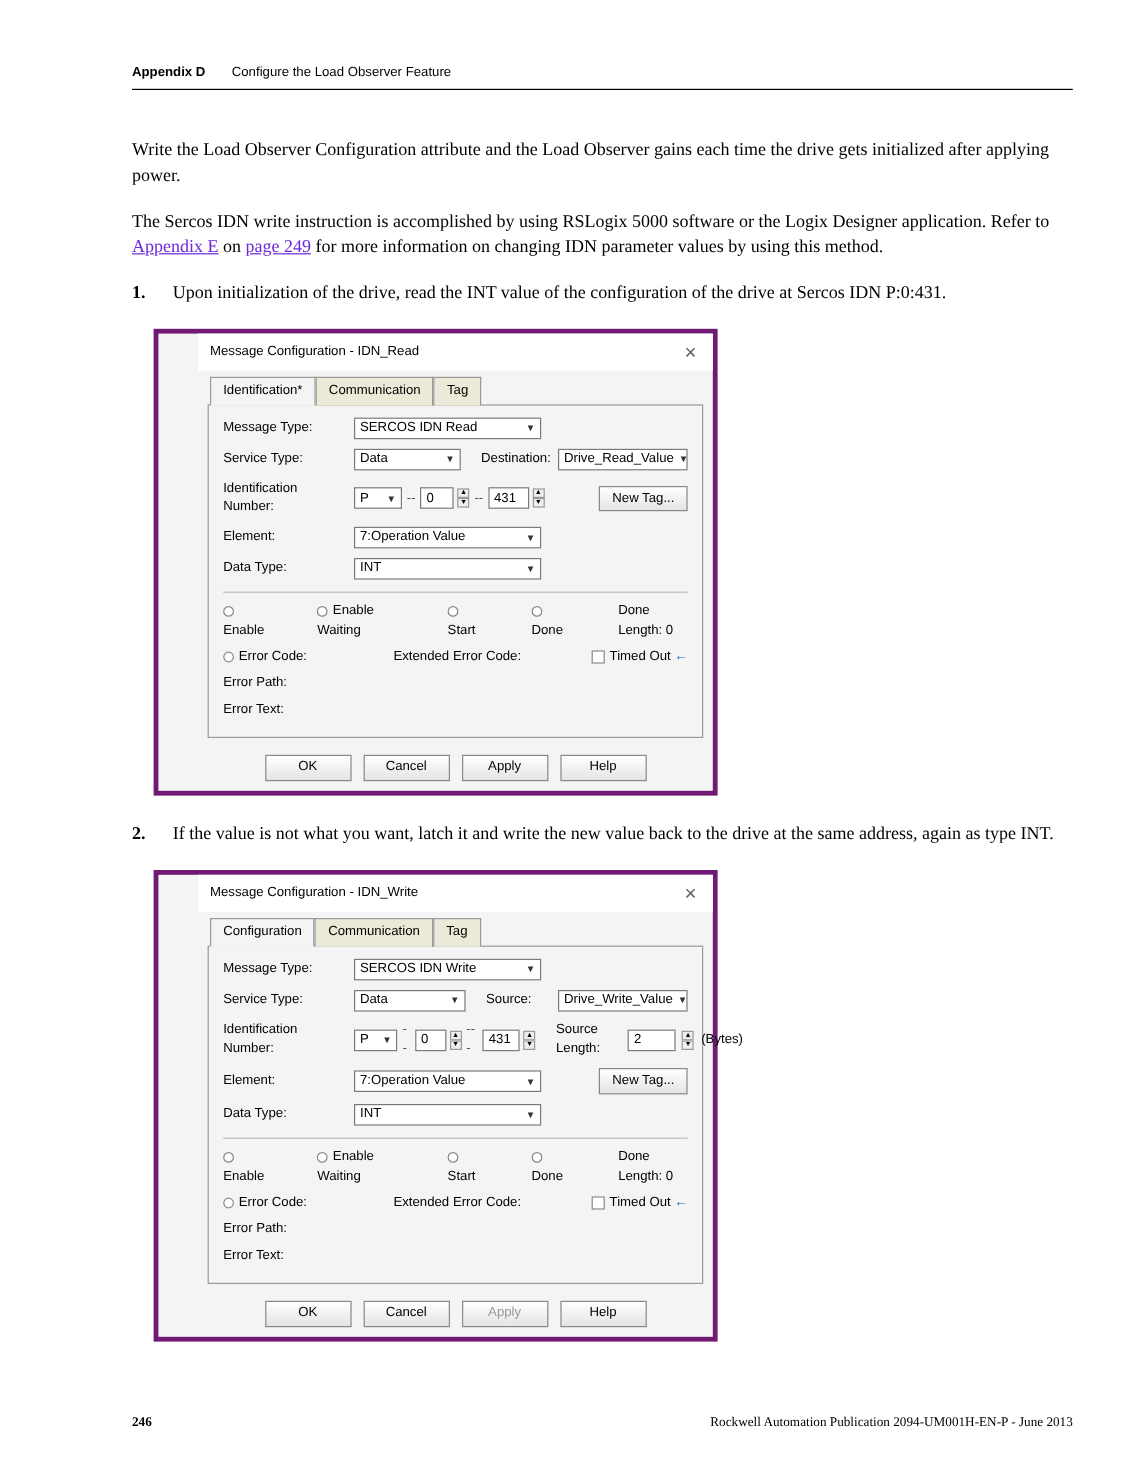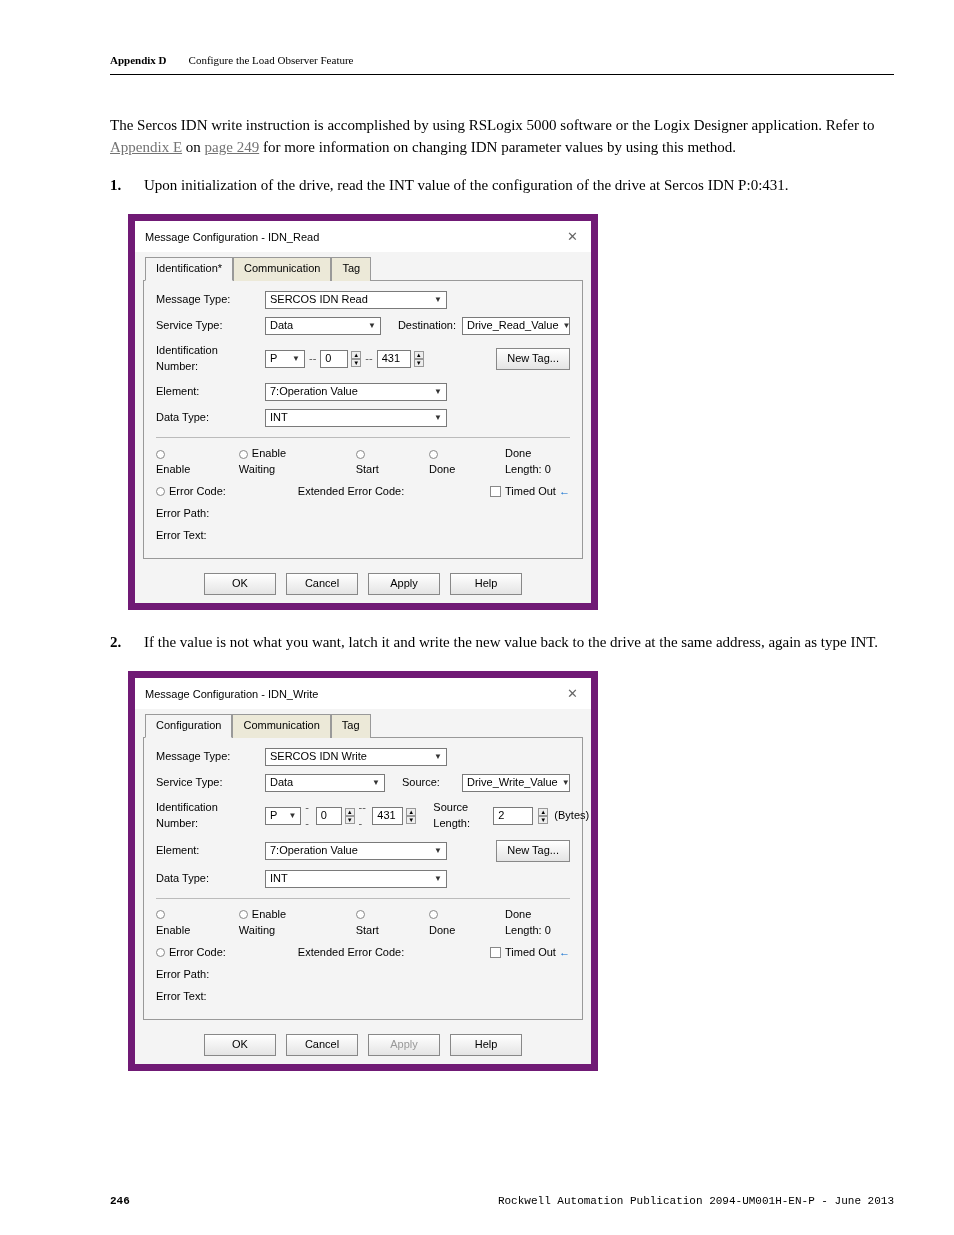--- a/index.html
+++ b/index.html
@@ -12,21 +12,21 @@
     }
     .page {
       padding: 50px 60px 30px 110px;
     }
     .running-header {
       padding-bottom: 6px;
       border-bottom: 1px solid #000;
       margin-bottom: 40px;
     }
     .running-header span {
-      font-family: Liberation Serif, serif;
+      font-family: Liberation Sans, sans-serif;
     }
     .appendix-label {
       font-weight: bold;
       font-size: 11px;
       margin-right: 18px;
     }
     .chapter-title {
       font-size: 11px;
     }
     .content-row {
@@ -39,36 +39,37 @@
       font-weight: bold;
       font-size: 19px;
       line-height: 1.25;
     }
     .body-col {
       flex: 1;
       font-size: 15px;
       line-height: 1.45;
     }
     .body-col p { margin-bottom: 16px; }
-    a.link { color: #737373; text-decoration: underline; }
+    a.link { color: #6d28d9; text-decoration: underline; }
     ol { list-style: none; padding-left: 24px; margin-bottom: 18px; }
     ol li { position: relative; padding-left: 10px; margin-bottom: 8px; }
     ol li .num {
       position: absolute;
       left: -24px;
       top: 0;
       font-weight: bold;
     }
     .dialog {
       width: 470px;
       margin: 4px 0 22px 18px;
-      border: 7px solid #701a75;
+      border: 4px solid #701a75;
       background: #f4f4f4;
       font-family: 'Segoe UI', Tahoma, Arial, sans-serif;
       font-size: 11px;
+      padding-left: 33px;
     }
     .dlg-title {
       display: flex;
       justify-content: space-between;
       align-items: center;
       padding: 6px 8px 4px 10px;
       background: #fff;
     }
     .close-x {
       font-family: Arial, sans-serif;
@@ -111,21 +112,21 @@
     .combo, .spin-part, .txtfield {
       border: 1px solid #7a7a7a;
       background: #fff;
       padding: 1px 4px;
       font-size: 11px;
       display: inline-flex;
       align-items: center;
       height: 18px;
     }
     .combo { justify-content: space-between; }
-    .combo.wide { width: 182px; }
+    .combo.wide { width: 156px; }
     .combo.med { width: 108px; }
     .combo.sm { width: 40px; }
     .caret {
       font-size: 8px;
       color: #333;
       margin-left: 4px;
     }
     .spin-group {
       display: inline-flex;
       align-items: center;
@@ -171,42 +172,43 @@
     .timed-arrow { color: #0066cc; }
     .btn-row {
       display: flex;
       justify-content: center;
       gap: 10px;
       padding: 6px 10px 8px 10px;
     }
     .ml-auto { margin-left: auto; }
     .footer {
       position: absolute;
-      bottom: 28px;
+      bottom: 44px;
       left: 110px;
       right: 60px;
       display: flex;
       justify-content: space-between;
-      font-family: Liberation Mono, monospace;
+      font-family: Liberation Serif, serif;
       font-size: 11px;
       margin-top: 24px;
     }
     .footer .pg { font-weight: bold; }
   </style>
 </head>
 <body>
 
 <div class="page">
   <div class="running-header">
     <span class="appendix-label">Appendix D</span>
     <span class="chapter-title">Configure the Load Observer Feature</span>
   </div>
 
   <div class="content-row">
     <div class="body-col">
+      <p>Write the Load Observer Configuration attribute and the Load Observer gains each time the drive gets initialized after applying power.</p>
       <p>
         <span>The Sercos IDN write instruction is accomplished by using RSLogix 5000 software or the Logix Designer application. Refer to </span><a class="link" href="#">Appendix E</a><span> on </span><a class="link" href="#">page 249</a><span> for more information on changing IDN parameter values by using this method.</span>
       </p>
 
       <ol>
         <li>
           <span class="num">1.</span>
           <span>Upon initialization of the drive, read the INT value of the configuration of the drive at Sercos IDN P:0:431.</span>
         </li>
       </ol>

